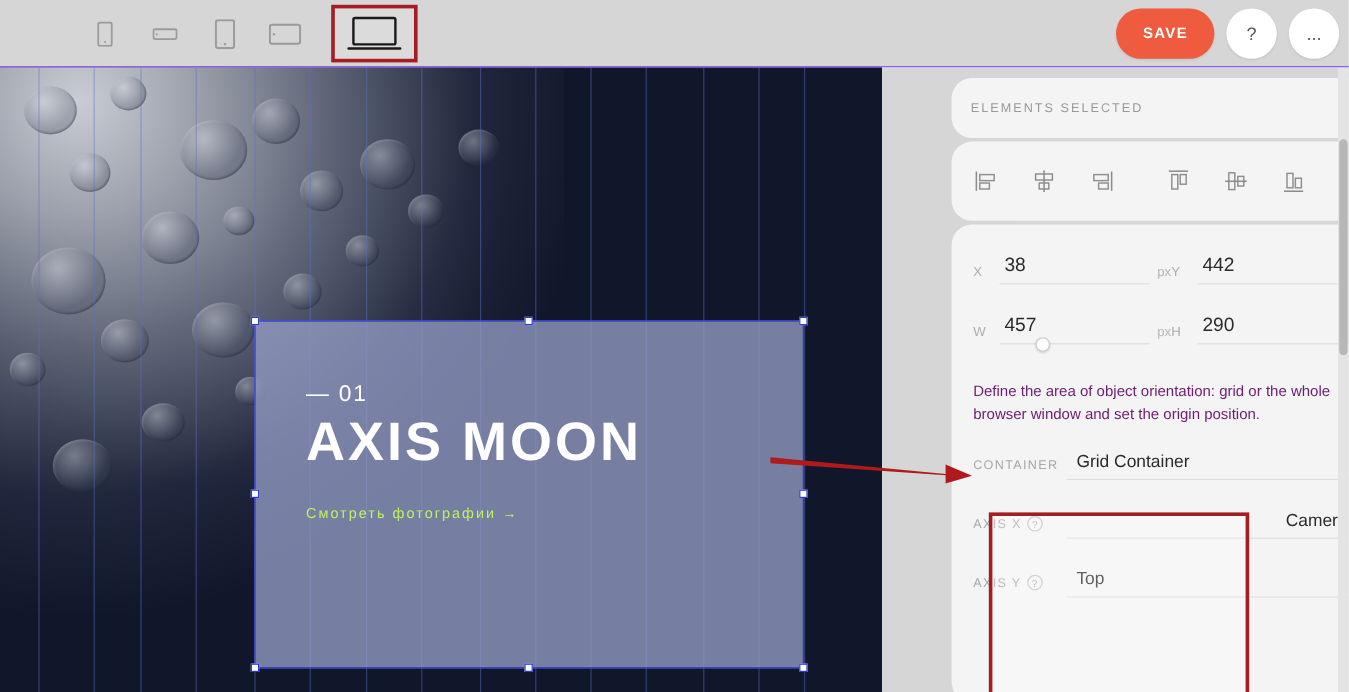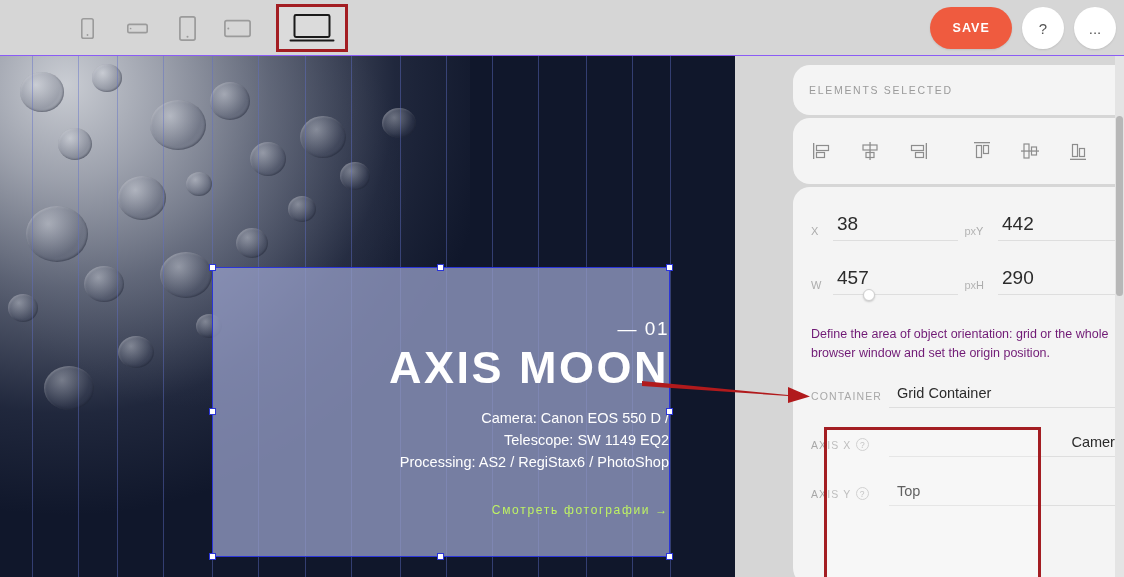--- a/index.html
+++ b/index.html
@@ -78,21 +78,20 @@
     background: rgba(96,110,200,0.45);
   }
 
   
   .sel-el {
     position: absolute;
     left: 212px; top: 211px;
     width: 458px; height: 290px;
     background: rgba(148,155,196,0.78);
     border: 1px solid #2b35d8;
-    text-align: right;
   }
   .sel-inner {
     position: absolute; inset: 0;
     padding: 50px 0 0 42px;
     color: #ffffff;
   }
   .num {
     font-size: 19px; color: #ffffff; letter-spacing: 1.5px;
     margin-bottom: 4px; font-weight: 400;
   }
@@ -154,21 +153,21 @@
 
   .fields { padding: 26px 18px 0 18px; }
   .frow { display: flex; align-items: flex-end; margin-bottom: 26px; }
   .fcell { display: flex; align-items: flex-end; width: 50%; }
   .flabel {
     font-size: 11px; color: #adadad; width: 16px; letter-spacing: 0.5px;
     padding-bottom: 4px; flex-shrink: 0;
   }
   .finput-wrap { position: relative; flex: 1; margin: 0 6px; }
   .finput {
-    font-size: 19px; color: #2b2b2b; border: none;
+    font-size: 16px; color: #2b2b2b; border: none;
     border-bottom: 1px solid #dedede; background: transparent;
     width: 100%; padding: 0 0 5px 4px; outline: none;
     font-family: "Liberation Sans", sans-serif;
   }
   .funit { font-size: 11px; color: #b5b5b5; padding-bottom: 4px; }
   .sl-knob {
     position: absolute; left: 30px; bottom: -6px;
     width: 12px; height: 12px; border-radius: 50%;
     background: #ffffff; border: 1px solid #cfcfcf;
     box-shadow: 0 1px 2px rgba(0,0,0,0.18); cursor: pointer;
@@ -312,25 +311,20 @@
     <div class="grid-line" style="left:492px;"></div>
     <div class="grid-line" style="left:538px;"></div>
     <div class="grid-line" style="left:586px;"></div>
     <div class="grid-line" style="left:632px;"></div>
     <div class="grid-line" style="left:670px;"></div>
 
     <div class="sel-el">
       <div class="sel-inner">
         <div class="num">— 01</div>
         <div class="title">AXIS MOON</div>
-        <div class="meta">
-          <div>Camera: Canon EOS 550 D /</div>
-          <div>Telescope: SW 1149 EQ2</div>
-          <div>Processing: AS2 / RegiStax6 / PhotoShop</div>
-        </div>
         <div class="cta">Смотреть фотографии →</div>
       </div>
 
       <div class="handle" style="left:-4px;  top:-4px;"></div>
       <div class="handle" style="left:50%;   top:-4px; margin-left:-4px;"></div>
       <div class="handle" style="right:-4px; top:-4px;"></div>
       <div class="handle" style="left:-4px;  top:50%;  margin-top:-4px;"></div>
       <div class="handle" style="right:-4px; top:50%;  margin-top:-4px;"></div>
       <div class="handle" style="left:-4px;  bottom:-4px;"></div>
       <div class="handle" style="left:50%;   bottom:-4px; margin-left:-4px;"></div>

